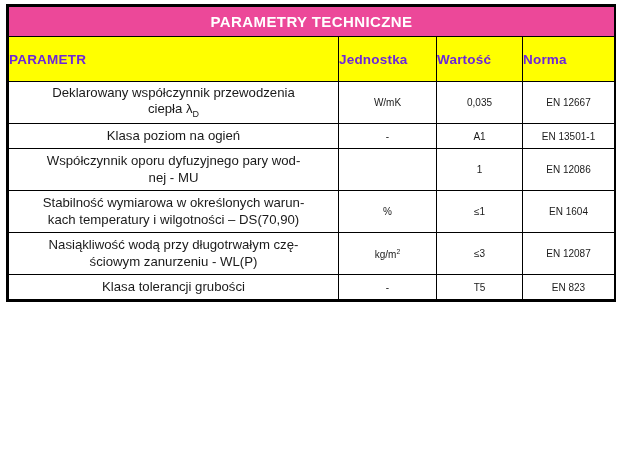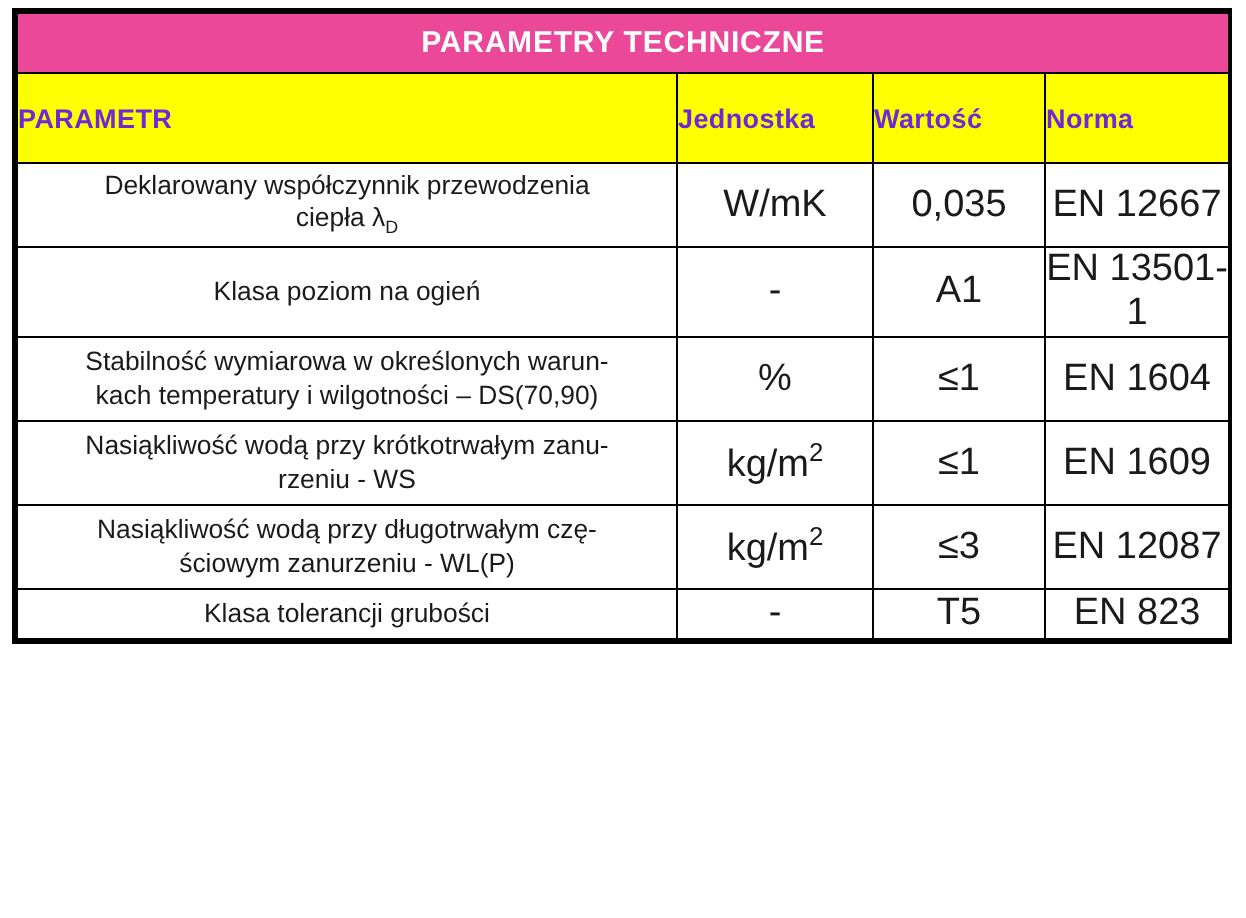--- a/index.html
+++ b/index.html
@@ -69,21 +69,21 @@
   .cell-param {
     text-align: center;
     font-size: 13.2px;
     color: #1a1a1a;
     padding: 3px 7px 3px 8px;
     line-height: 1.26;
     vertical-align: middle;
   }
   .cell-center {
     text-align: center;
-    font-size: 19px;
+    font-size: 10px;
     color: #1a1a1a;
     vertical-align: middle;
     padding: 2px 2px;
   }
   tr.r-1line > td { height: 25px; }
   tr.r-2line > td { height: 42px; }
   sub { font-size: 0.68em; vertical-align: sub; }
   sup { font-size: 0.68em; vertical-align: super; }
   .nowrap { white-space: nowrap; }
 </style>
@@ -123,35 +123,35 @@
           <tr class="r-1line">
             <td class="cell-param">
               <div>Klasa poziom na ogień</div>
             </td>
             <td class="cell-center">-</td>
             <td class="cell-center">A1</td>
             <td class="cell-center">EN 13501-1</td>
           </tr>
           <tr class="r-2line">
             <td class="cell-param">
+              <div>Współczynnik oporu dyfuzyjnego pary wod-</div>
+              <div>nej - MU</div>
+            </td>
+            <td class="cell-center"></td>
+            <td class="cell-center">1</td>
+            <td class="cell-center">EN 12086</td>
+          </tr>
+          <tr class="r-2line">
+            <td class="cell-param">
               <div>Stabilność wymiarowa w określonych warun-</div>
               <div>kach temperatury i wilgotności – DS(70,90)</div>
             </td>
             <td class="cell-center">%</td>
             <td class="cell-center">≤1</td>
             <td class="cell-center">EN 1604</td>
-          </tr>
-          <tr class="r-2line">
-            <td class="cell-param">
-              <div>Nasiąkliwość wodą przy krótkotrwałym zanu-</div>
-              <div>rzeniu - WS</div>
-            </td>
-            <td class="cell-center"><span class="nowrap"><span>kg/m</span><sup>2</sup></span></td>
-            <td class="cell-center">≤1</td>
-            <td class="cell-center">EN 1609</td>
           </tr>
           <tr class="r-2line">
             <td class="cell-param">
               <div>Nasiąkliwość wodą przy długotrwałym czę-</div>
               <div>ściowym zanurzeniu - WL(P)</div>
             </td>
             <td class="cell-center"><span class="nowrap"><span>kg/m</span><sup>2</sup></span></td>
             <td class="cell-center">≤3</td>
             <td class="cell-center">EN 12087</td>
           </tr>

